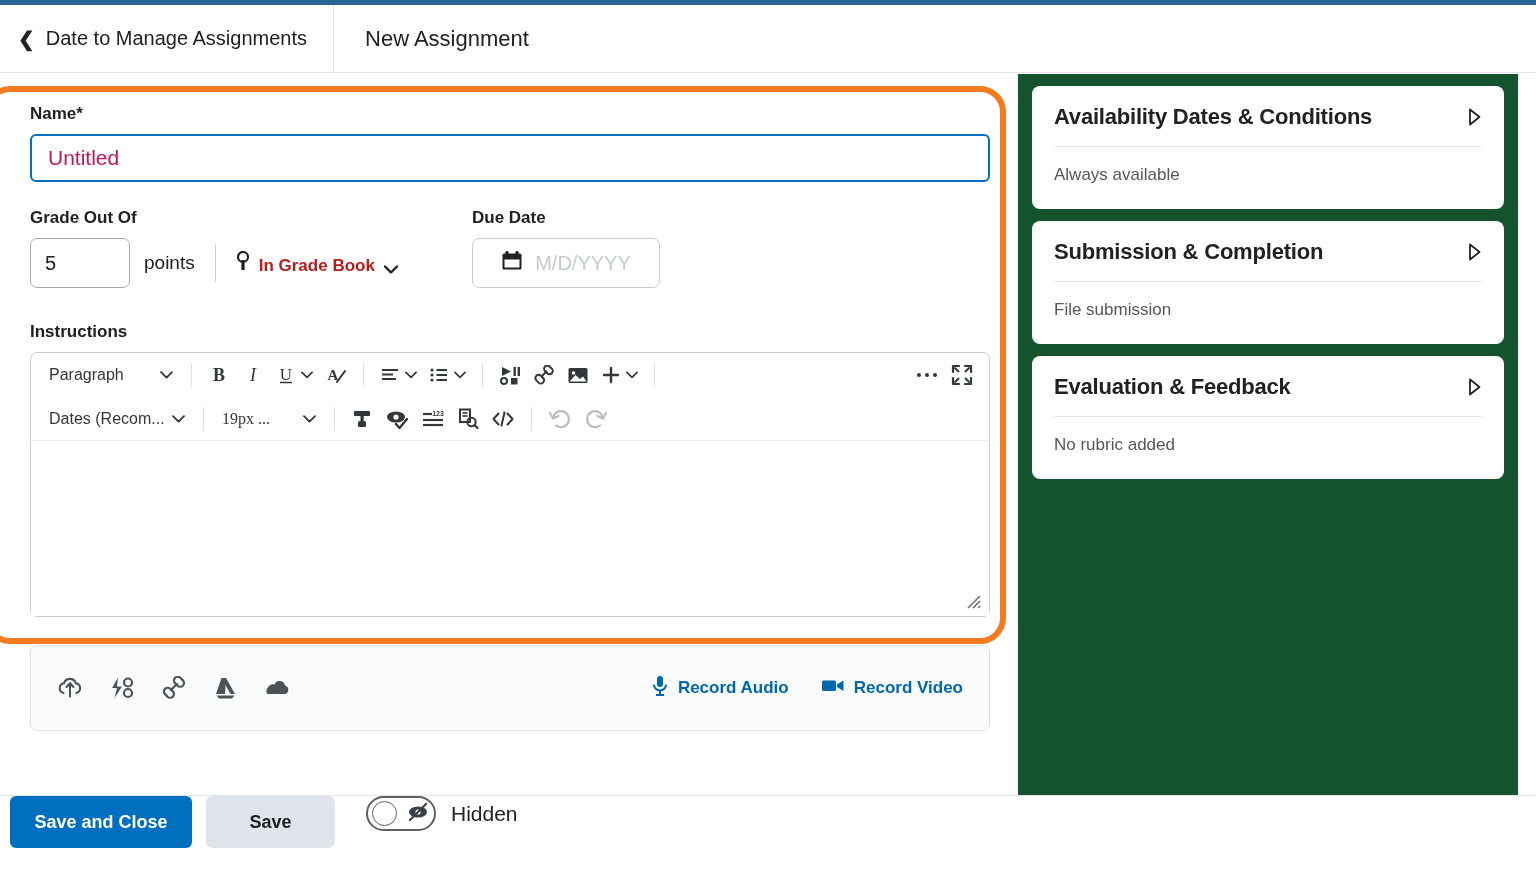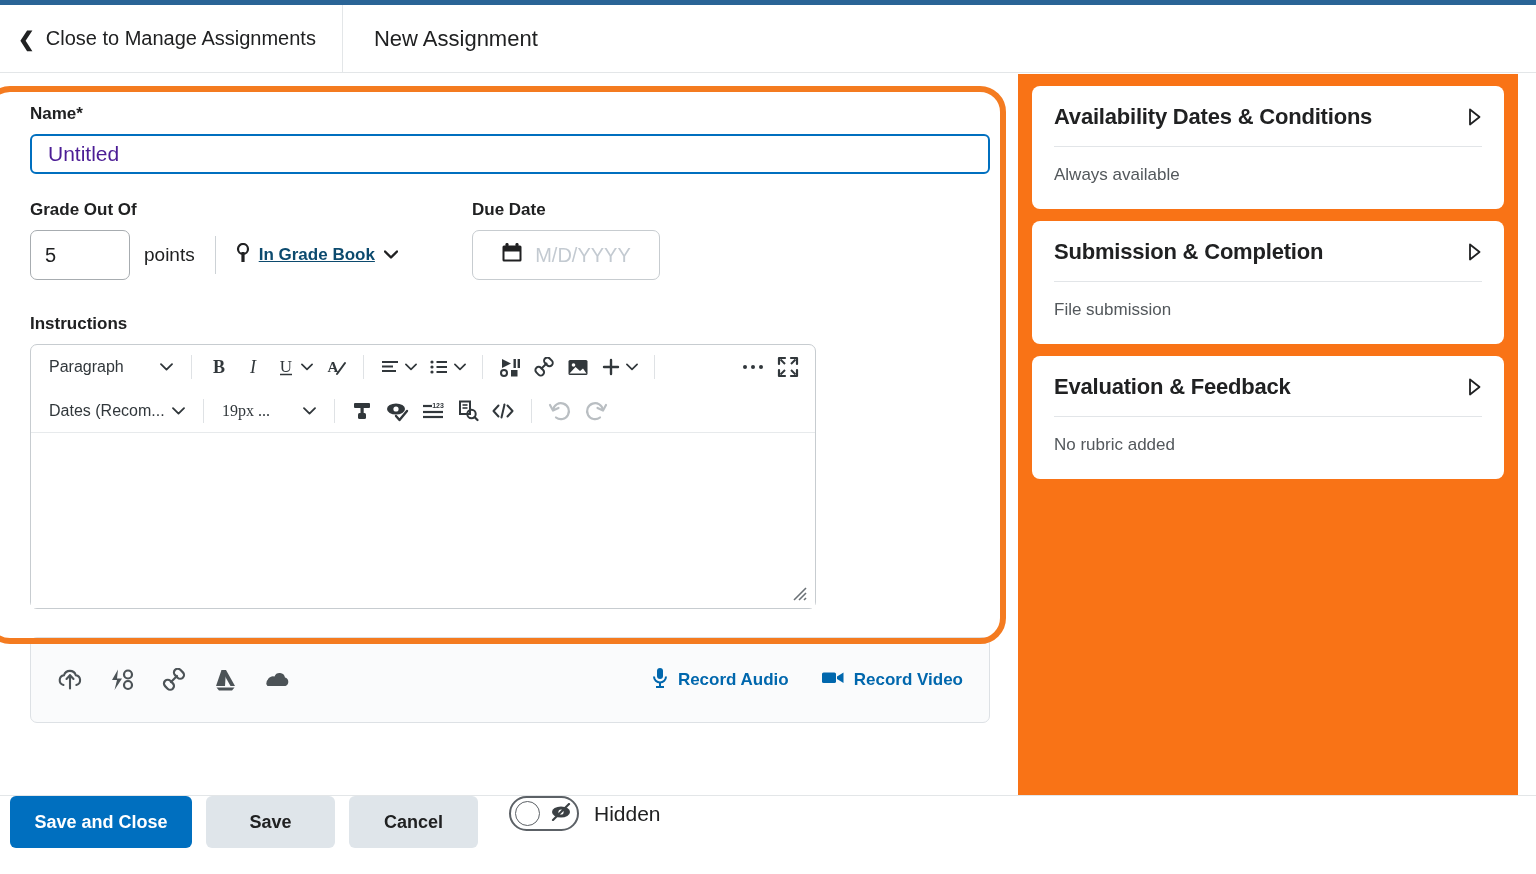--- a/index.html
+++ b/index.html
@@ -19,57 +19,57 @@
             border-bottom:1px solid #e3e6e8; display:flex; align-items:center; }
   .back-link { display:flex; align-items:center; gap:11px; height:68px; padding:0 26px 0 18px;
                color:#202122; font-size:20px; cursor:pointer; border-right:1px solid #e3e6e8; }
   .back-chevron { font-size:20px; line-height:1; font-weight:700; color:#202122; display:block; }
   .page-title { font-size:22px; color:#202122; padding-left:31px; }
 
   
   .main { position:absolute; left:0; top:74px; width:1536px; height:721px; background:#fff; }
 
   .left-col { position:absolute; left:0; top:0; width:1018px; height:721px; background:#fff; }
-  .right-col { position:absolute; left:1018px; top:0; width:500px; height:721px; background:#f97316; }
+  .right-col { position:absolute; left:1018px; top:0; width:500px; height:721px; background:#14532d; }
   .right-gutter { position:absolute; left:1518px; top:0; width:18px; height:721px; background:#fff; }
 
   
   .annot-ring { position:absolute; left:-16px; top:12px; width:1022px; height:558px;
                 border:6px solid #f47b20; border-radius:26px; pointer-events:none; z-index:5; }
 
   
   .form { position:absolute; left:30px; top:30px; width:962px; }
   .field-label { font-size:17px; font-weight:700; color:#202122; margin-bottom:10px; }
   .req { font-weight:700; }
 
-  .name-input { width:960px; height:40px; border:2px solid #006fbf; border-radius:6px;
+  .name-input { width:960px; height:48px; border:2px solid #006fbf; border-radius:6px;
                 padding:0 16px; font-size:21px; font-family:"Liberation Sans",sans-serif;
-                color:#4c1d95; outline:none; background:#fff; }
+                color:#be185d; outline:none; background:#fff; }
 
   .row2 { display:flex; margin-top:26px; }
   .grade-group { width:442px; }
   .grade-controls { display:flex; align-items:center; margin-top:10px; }
   .points-input { width:100px; height:50px; border:1px solid #a7acb0; border-radius:7px;
                   padding:0 14px; font-size:20px; font-family:"Liberation Sans",sans-serif;
                   color:#202122; outline:none; background:#fff; }
   .points-label { font-size:19px; color:#202122; margin-left:14px; }
   .vsep { width:1px; height:38px; background:#cdd2d6; margin:0 20px; }
-  .gradebook-btn { display:flex; align-items:center; gap:9px; font-size:17px; font-weight:700;
-                   color:#0c4a6e; cursor:pointer; background:none; border:none;
-                   font-family:"Liberation Sans",sans-serif;text-decoration:underline; }
+  .gradebook-btn { display:flex; align-items:flex-end; gap:9px; font-size:17px; font-weight:700;
+                   color:#b91c1c; cursor:pointer; background:none; border:none;
+                   font-family:"Liberation Sans",sans-serif; }
   .due-group { width:300px; }
   .date-input-wrap { position:relative; margin-top:10px; width:188px; height:50px;
                      border:1px solid #c7ccd0; border-radius:7px; display:flex; align-items:center;
                      padding:0 28px; gap:12px; background:#fff;justify-content:center; }
   .date-ph { font-size:20px; color:#c3cad1; }
 
   .instructions-label { margin-top:34px; }
 
   
-  .editor { margin-top:10px; width:786px; height:265px; border:1px solid #c7ccd0;
+  .editor { margin-top:10px; width:960px; height:265px; border:1px solid #c7ccd0;
             border-radius:7px; background:#fff; position:relative; }
   .tb-row { display:flex; align-items:center; height:44px; padding:0 10px; }
   .tb-row2 { border-bottom:1px solid #e7eaec; }
   .tb-sep { width:1px; height:24px; background:#dfe2e5; margin:0 10px; }
   .tb-btn { display:flex; align-items:center; justify-content:center; gap:5px;
             height:34px; min-width:34px; padding:0 6px; cursor:pointer; color:#31373b;
             background:none; border:none; font-family:"Liberation Sans",sans-serif; }
   .tb-select { display:flex; align-items:center; justify-content:space-between;
                height:34px; padding:0 8px; cursor:pointer; font-size:16px; color:#31373b;
                background:none; border:none; font-family:"Liberation Sans",sans-serif; }
@@ -115,21 +115,21 @@
   .toggle-label { font-size:21px; color:#202122; }
 </style>
 </head>
 <body>
 
 <div class="top-strip"></div>
 
 <div class="header">
   <div class="back-link">
     <span class="back-chevron">❮</span>
-    <span>Close to Manage Assignments</span>
+    <span>Date to Manage Assignments</span>
   </div>
   <div class="page-title">New Assignment</div>
 </div>
 
 <div class="main">
 
   <div class="left-col">
 
     <div class="annot-ring"></div>
 
@@ -508,21 +508,20 @@
 
     </div>
   </div>
 
   <div class="right-gutter"></div>
 </div>
 
 <div class="footer">
   <button class="btn btn-primary">Save and Close</button>
   <button class="btn btn-secondary">Save</button>
-  <button class="btn btn-secondary">Cancel</button>
   <div class="toggle-wrap">
     <div class="toggle">
       <span class="knob"></span>
       <span>
         <svg width="24" height="18" viewBox="0 0 24 18">
             <ellipse cx="12" cy="9" rx="9" ry="5.5" fill="#3b4044"></ellipse>
             <circle cx="12" cy="9" r="2.6" fill="#ffffff"></circle>
             <line x1="4" y1="17" x2="20" y2="1" stroke="#3b4044" stroke-width="2.2" stroke-linecap="round"></line>
           </svg>
       </span>

